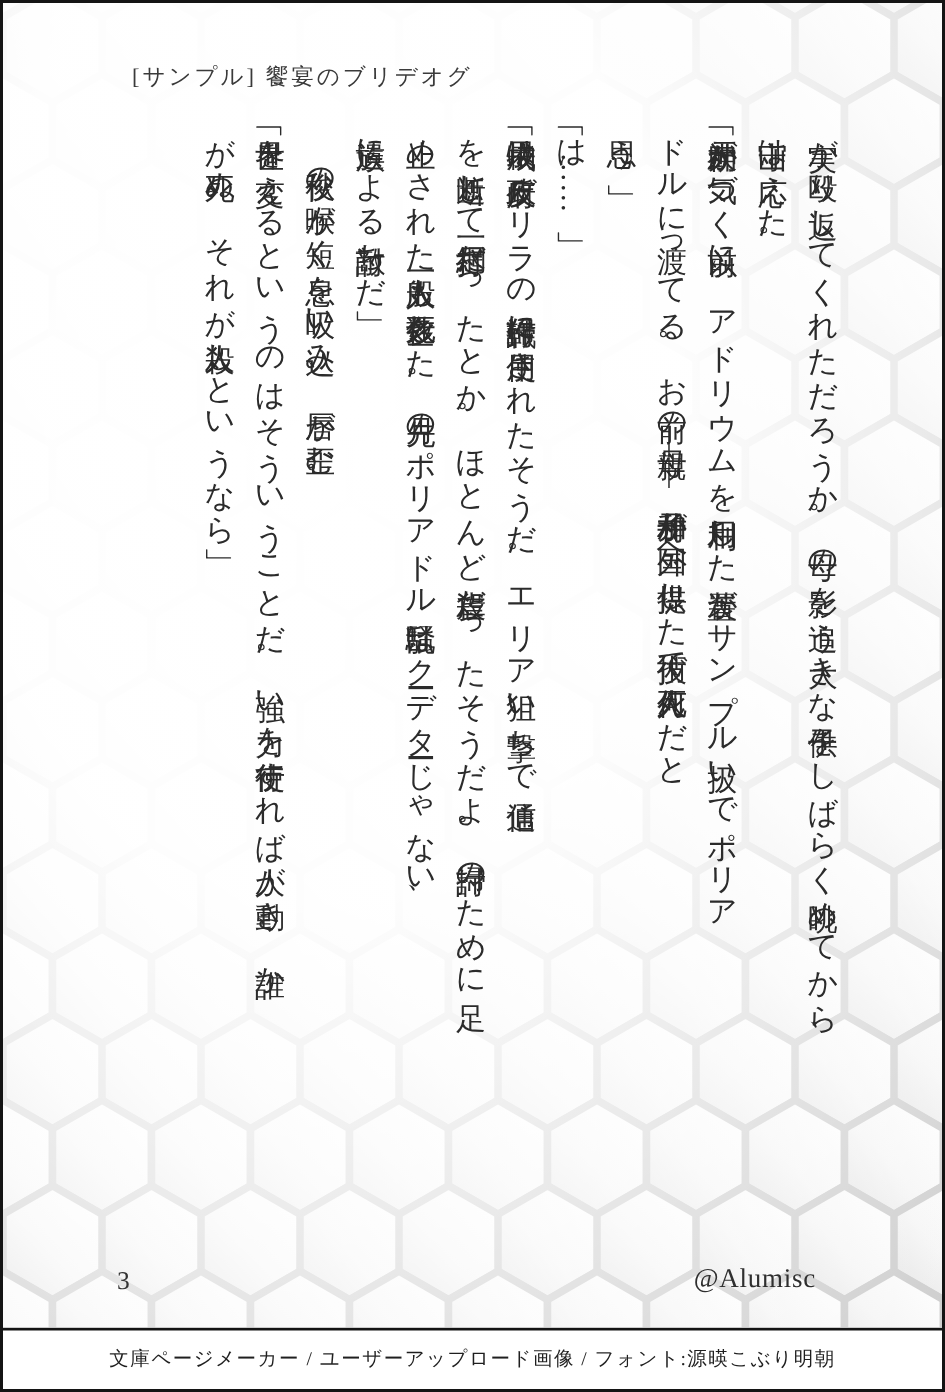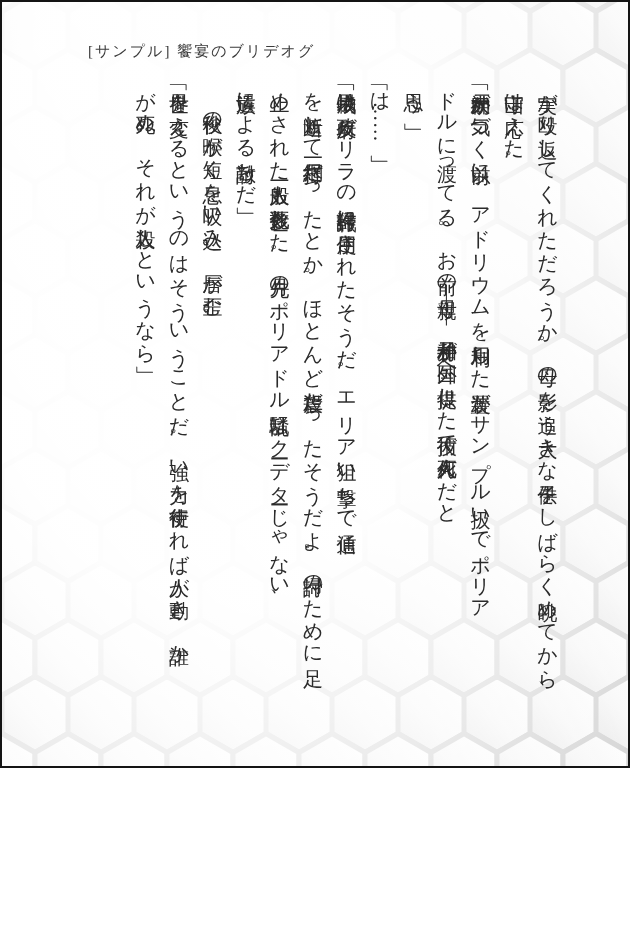--- a/index.html
+++ b/index.html
@@ -1,21 +1,21 @@
 <!DOCTYPE html>
 <html><head>
 <meta charset="utf-8">
 <style>
   * { margin: 0; padding: 0; box-sizing: border-box; }
   html, body { background: #ffffff; }
 
   .frame {
     position: relative;
     width: 630px;
-    height: 768px;
+    height: 928px;
     border: 2px solid #141414;
     background: #ffffff;
     overflow: hidden;
     font-family: "Liberation Serif", "DejaVu Serif", serif;
   }
 
   .page {
     position: relative;
     width: 626px;
     height: 883px;
@@ -147,14 +147,17 @@
       <div class="vline">「世界を変えるというのはそういうことだ。強い力を行使すれば人が動き、誰か</div>
       <div class="vline">が死ぬ。それが人殺しというなら」</div>
     </div>
 
     <div class="pagenum">3</div>
 
     <div class="handle">@Alumisc</div>
 
   </div>
 
+  <div class="credit-strip">
+    <span class="credit-text">文庫ページメーカー / ユーザーアップロード画像 / フォント:源暎こぶり明朝</span>
+  </div>
 
 </div>
 
 </body></html>

